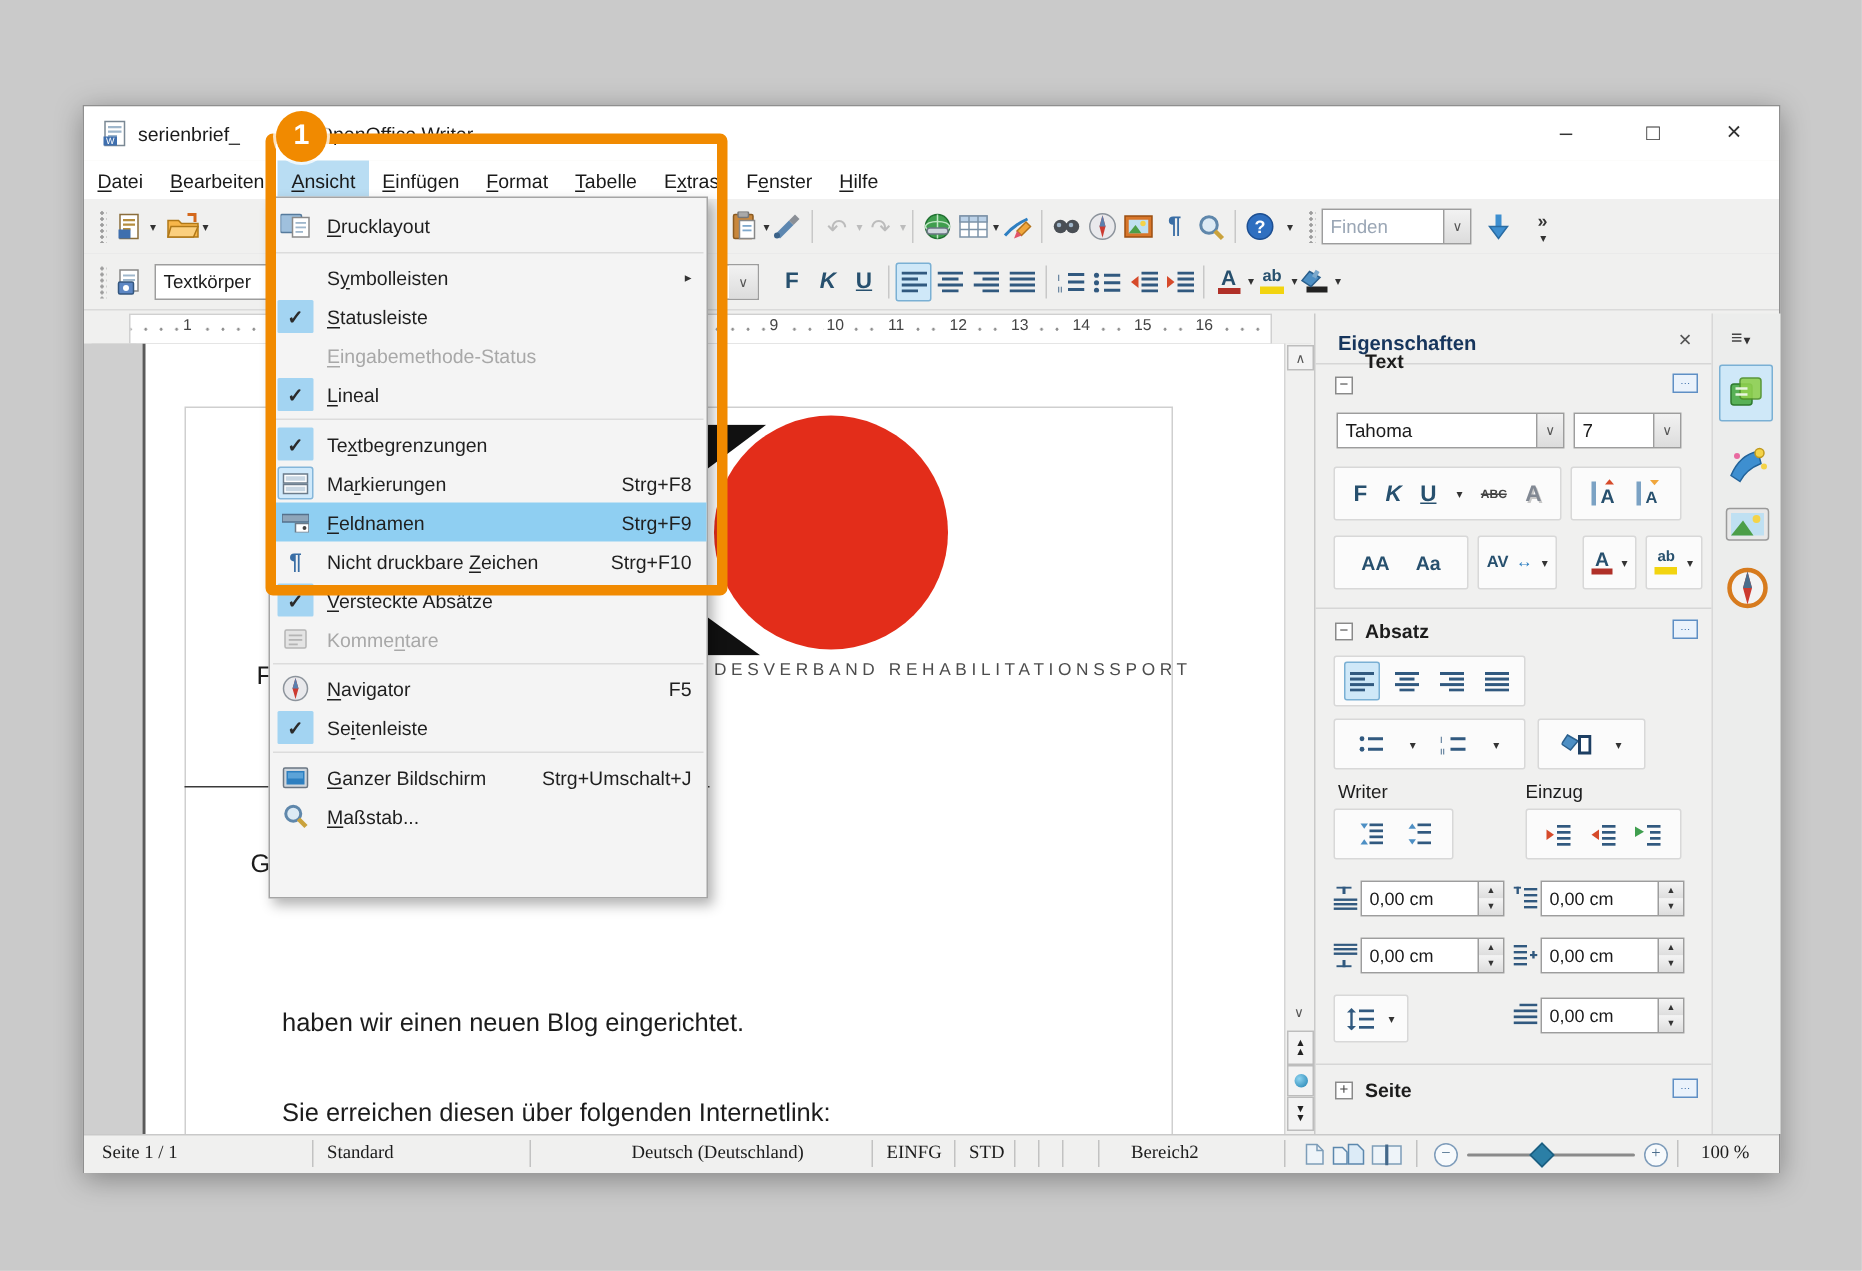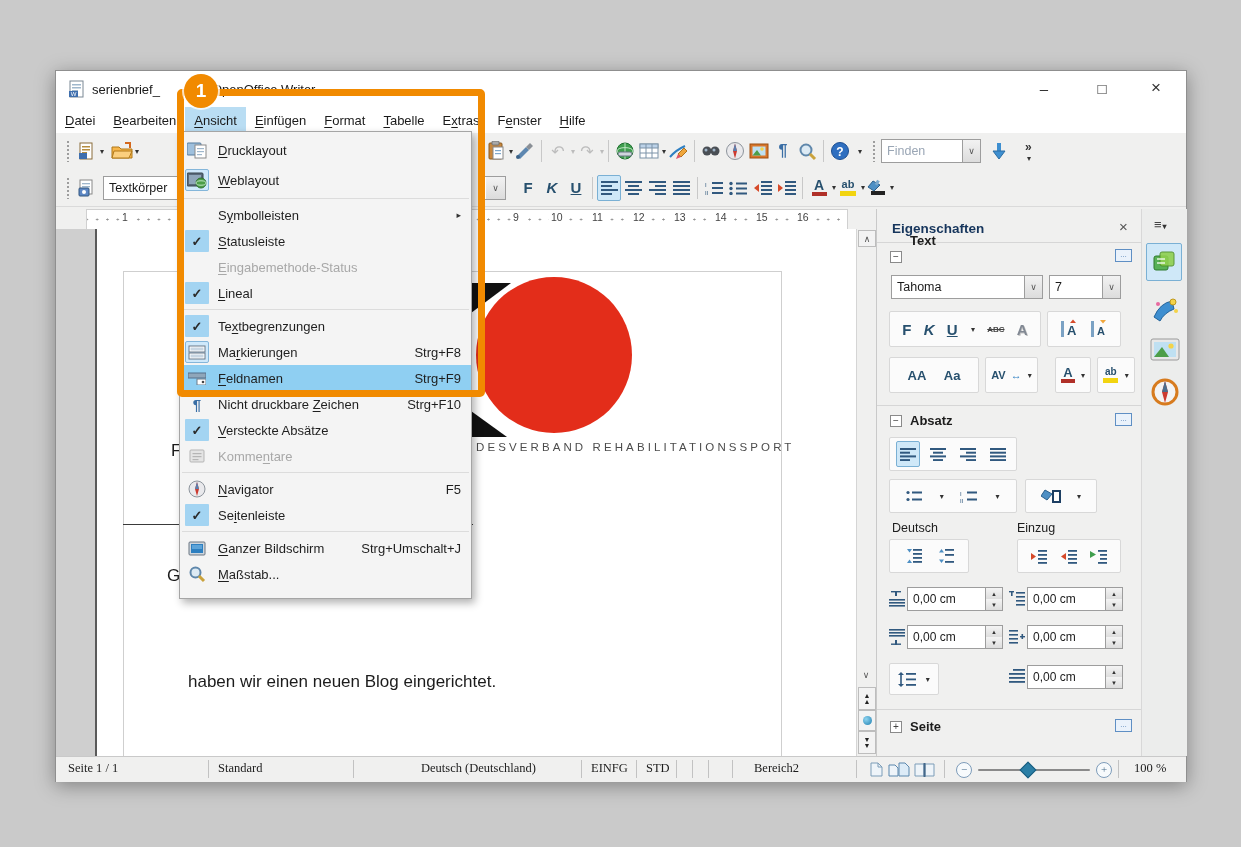--- a/index.html
+++ b/index.html
@@ -441,20 +441,21 @@
         <div class="abs" style="left:374px;top:54px;width:40px;height:30px;background:#111;clip-path:polygon(0 0,100% 0,0 100%)"></div>
         <div class="abs" style="left:374px;top:182px;width:36px;height:26px;background:#111;clip-path:polygon(0 100%,100% 100%,0 0)"></div>
         <div class="abs" style="left:379px;top:48px;width:156px;height:156px;border-radius:50%;background:#e32d1a"></div>
         <div class="abs caption" style="left:379px;top:212px;white-space:nowrap">DESVERBAND REHABILITATIONSSPORT</div>
 
         <span class="abs doctext" style="left:74px;top:212px">F</span>
         <div class="abs" style="left:26px;top:295px;width:350px;height:1px;background:#3a3a3a"></div>
         <span class="abs doctext" style="left:70px;top:337px">G</span>
 
         <span class="abs doctext" style="left:91px;top:443px;white-space:nowrap">haben wir einen neuen Blog eingerichtet.</span>
+        <span class="abs doctext" style="left:91px;top:503px;white-space:nowrap">Sie erreichen diesen über folgenden Internetlink:</span>
       </div>
     </div>
 
     <div class="scroll">
       <span class="sbtn" style="top:1px;height:15px;font-size:9px">∧</span>
       <span class="sbtn" style="top:438px;height:15px;font-size:9px;border:none;background:none">∨</span>
       <span class="sbtn" style="top:458px;height:21px;font-size:7px;flex-direction:column;line-height:6px;color:#222">▲<br>▲</span>
       <span class="sbtn" style="top:481px;height:19px">
           <span style="width:9px;height:9px;border-radius:50%;background:radial-gradient(circle at 35% 35%,#8fd4f0,#1d7fb0);display:block"></span>
         </span>
@@ -598,21 +599,21 @@
       </div>
       <div class="grp abs" style="left:148px;top:270px;width:72px;height:34px">
         <span>
             <svg class="icsvg" width="20" height="18">
               <path d="M4 3 L11 7 L6 13 L0 9 Z" fill="#4d8fc4" stroke="#2a5f8c"></path>
               <rect x="12" y="4" width="7" height="11" fill="#fff" stroke="#1d3f63" stroke-width="2"></rect>
             </svg>
           </span>
         <span class="caret">▾</span>
       </div>
-      <span class="abs sb-lab" style="left:15px;top:312px">Deutsch</span>
+      <span class="abs sb-lab" style="left:15px;top:312px">Writer</span>
       <span class="abs sb-lab" style="left:140px;top:312px">Einzug</span>
       <div class="grp abs" style="left:12px;top:330px;width:80px;height:34px">
         <span>
             <svg class="icsvg" width="18" height="16">
               <path d="M3 1 L8 1 L5.5 4.5 Z" fill="#4d8fc4"></path>
               <path d="M3 15 L8 15 L5.5 11.5 Z" fill="#4d8fc4"></path>
               <g fill="#31597f">
                 <rect x="9" y="1" width="9" height="1.8"></rect>
                 <rect x="9" y="5" width="9" height="1.8"></rect>
                 <rect x="9" y="9" width="9" height="1.8"></rect>
@@ -864,31 +865,20 @@
             <svg class="icsvg" width="20" height="17">
               <rect x="0" y="1" width="14" height="12" rx="1" fill="#9fc0dd" stroke="#557a9c"></rect>
               <rect x="8" y="3" width="11" height="13" fill="#fff" stroke="#8a8a8a"></rect>
               <rect x="10" y="6" width="7" height="1.2" fill="#9fb7cc"></rect>
               <rect x="10" y="9" width="7" height="1.2" fill="#9fb7cc"></rect>
               <rect x="10" y="12" width="5" height="1.2" fill="#9fb7cc"></rect>
             </svg>
           </span>
         <span class="mil"><u>D</u>rucklayout</span>
       </div>
-      <div class="mi tall">
-        <span class="mic framedbox">
-            <svg class="icsvg" width="20" height="17">
-              <rect x="0" y="1" width="16" height="13" rx="1" fill="#5a6b7c" stroke="#39474f"></rect>
-              <rect x="2" y="3" width="12" height="9" fill="#8fa6ba"></rect>
-              <circle cx="14" cy="11" r="5" fill="#4c9e48" stroke="#2e6f2e"></circle>
-              <ellipse cx="14" cy="11" rx="5" ry="2.2" fill="none" stroke="#bfe6c4"></ellipse>
-            </svg>
-          </span>
-        <span class="mil"><u>W</u>eblayout</span>
-      </div>
       <div class="msep"></div>
       <div class="mi">
         <span class="mic"></span>
         <span class="mil">S<u>y</u>mbolleisten</span>
         <span class="subarrow">▸</span>
       </div>
       <div class="mi">
         <span class="mic checked">
             <span class="check">✓</span>
           </span>

